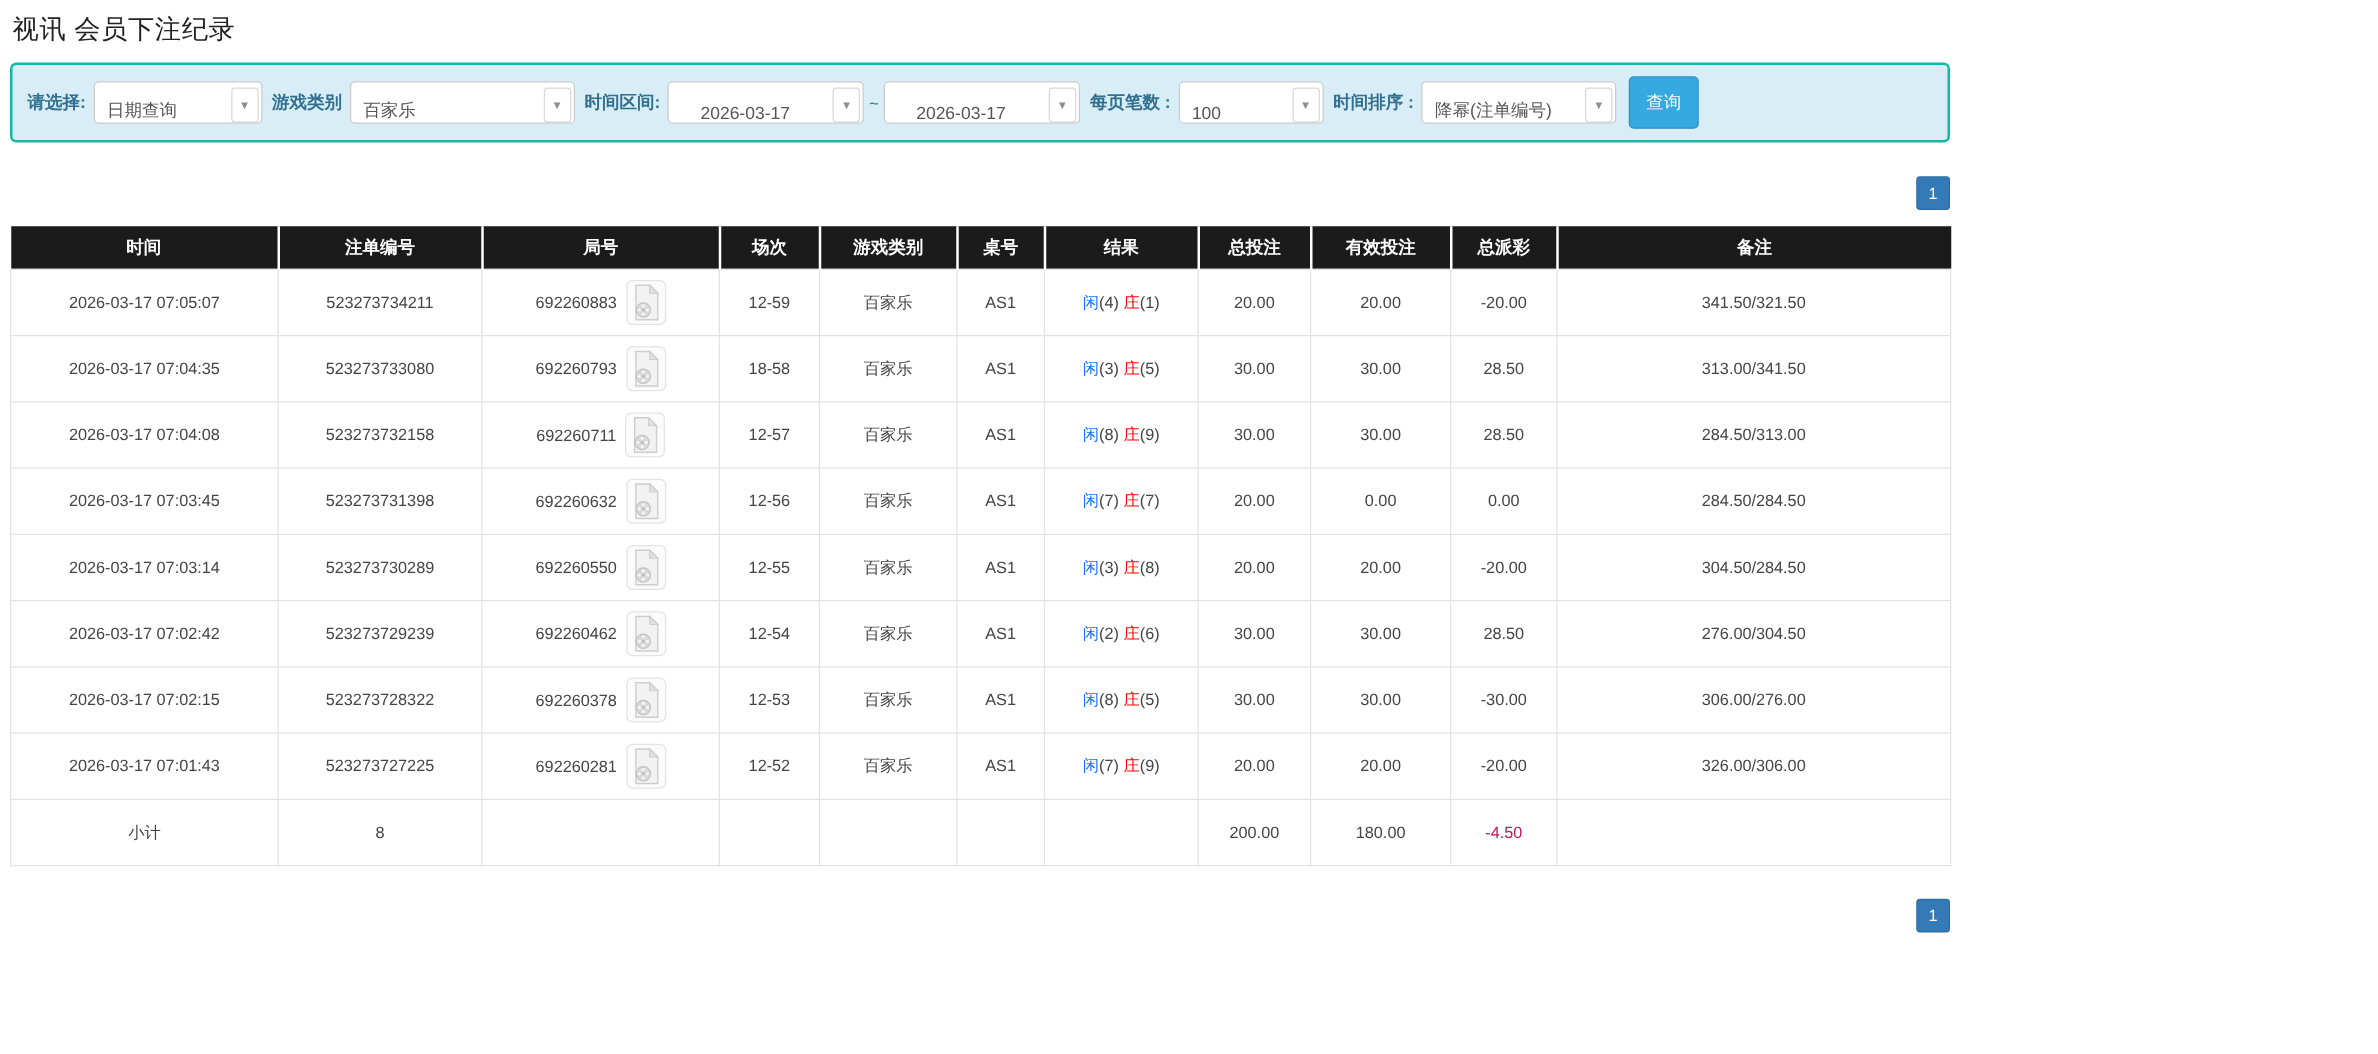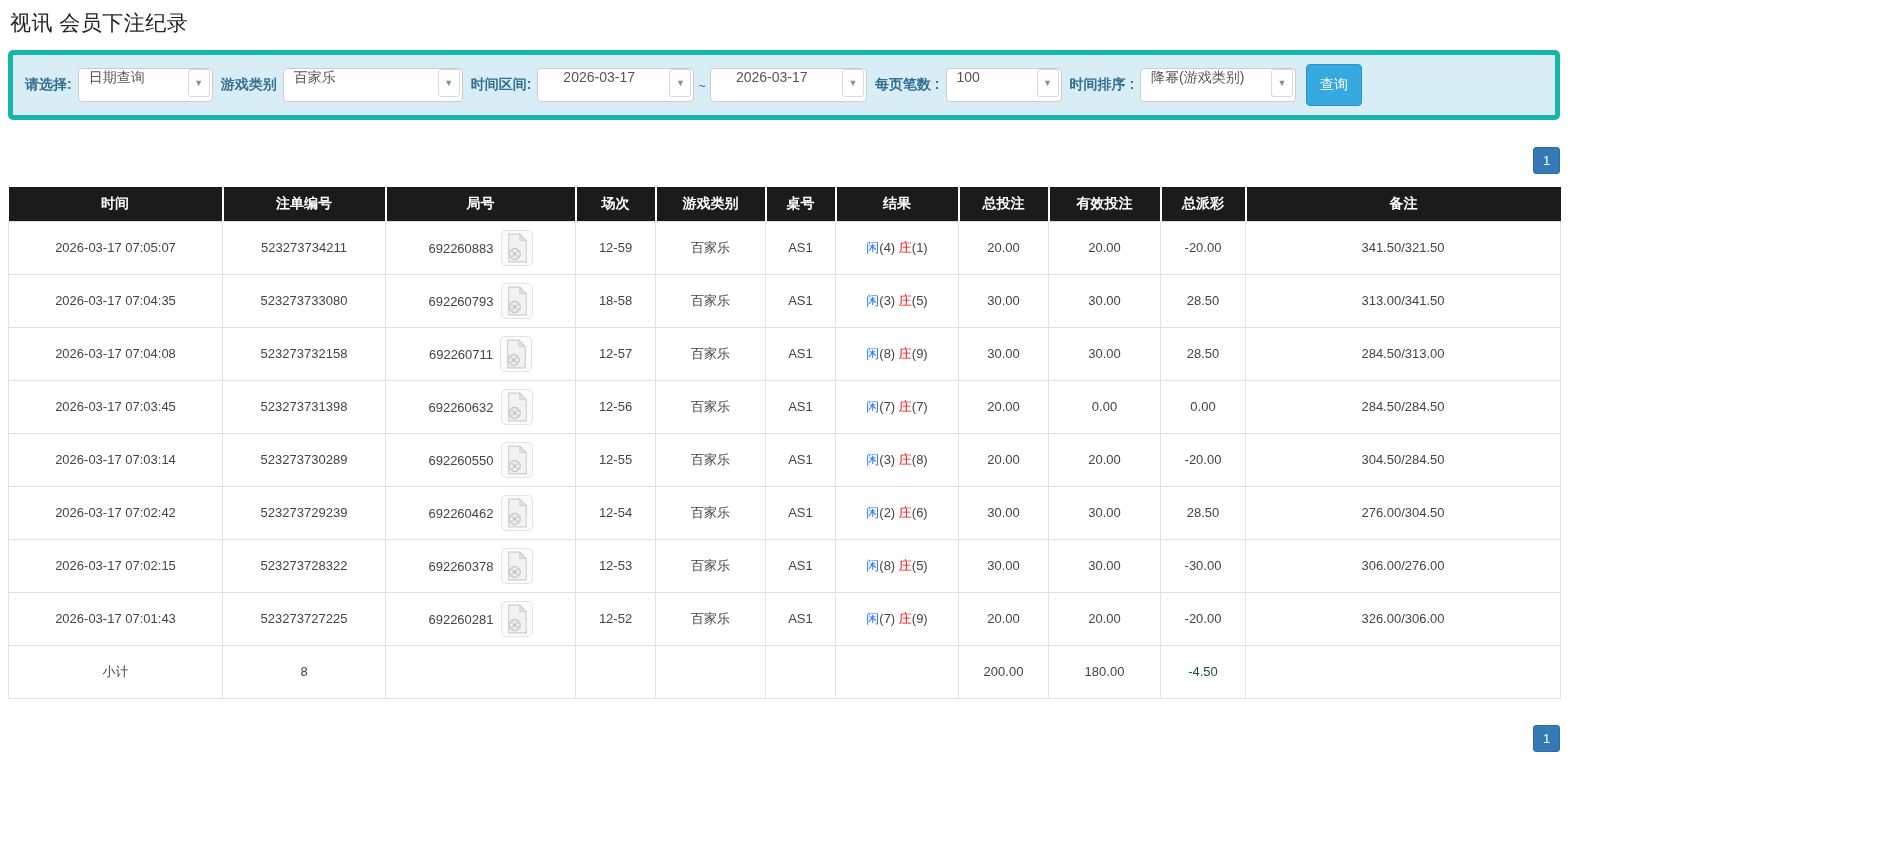--- a/index.html
+++ b/index.html
@@ -11,27 +11,27 @@
   }
   .content { width:1552px; margin:0 0 0 8px; }
 
   .page-title {
     font-size:21px; font-weight:400; color:#222;
     margin:9px 0 13px 2px; letter-spacing:0.5px;
   }
 
   
   .filter-panel {
-    background:#d9edf7; border:5px solid #14b8a6; border-radius:5px;
+    background:#d9edf7; border:2px solid #14b8a6; border-radius:5px;
     padding:9px 10px; display:flex; align-items:center; white-space:nowrap;
   }
   .flabel { font-size:14px; font-weight:700; color:#31708f; margin:0 6px 0 8px; }
   .tilde  { font-size:13px; color:#31708f; margin:0 4px; }
   .select {
-    display:flex; align-items:flex-start; background:#fff;
+    display:flex; align-items:flex-end; background:#fff;
     border:1px solid #ccc; border-radius:4px; height:34px;
   }
   .sel-val { flex:1; padding:0 10px; font-size:14px; color:#555; overflow:hidden; }
   .caret-box {
     width:22px; height:28px; margin-right:2px; flex:0 0 22px;
     border:1px solid #d9d9d9; border-radius:3px; background:#fff;
     color:#8f8f8f; font-size:9px; display:flex; align-items:center; justify-content:center;
   }
   .w-query { width:135px; } .w-game { width:180px; } .w-date { width:157px;padding-left:15px; }
   .w-size  { width:116px; } .w-sort { width:156px; }
@@ -81,21 +81,21 @@
   .vid-btn {
     display:inline-flex; align-items:center; justify-content:center;
     padding:2px 3px; margin-left:7px; vertical-align:middle;
     background:#fbfbfb; border:1px solid #e3e3e3; border-radius:5px; cursor:pointer;
   }
   
   tr.summary td {
     background:#9d9d9d; color:#fff; height:36px; font-size:13px;
     border:2px solid #fff; text-align:center;
   }
-  tr.summary td.neg, tr.summary .neg { color:#14532d; }
+  tr.summary td.neg, tr.summary .neg { color:#be185d; }
 </style>
 </head>
 <body>
 
 <div class="content">
 
   <h1 class="page-title">视讯 会员下注纪录</h1>
 
   <div class="filter-panel">
     <span class="flabel" style="margin-left:2px">请选择:</span>
@@ -122,21 +122,21 @@
     </div>
 
     <span class="flabel">每页笔数 :</span>
     <div class="select w-size">
       <span class="sel-val">100</span>
       <span class="caret-box">▼</span>
     </div>
 
     <span class="flabel">时间排序 :</span>
     <div class="select w-sort">
-      <span class="sel-val">降幂(游戏类别)</span>
+      <span class="sel-val">降幂(注单编号)</span>
       <span class="caret-box">▼</span>
     </div>
 
     <button class="btn-search">查询</button>
   </div>
 
 
   <div class="pager top">
     <a class="page-btn">1</a>
   </div>

